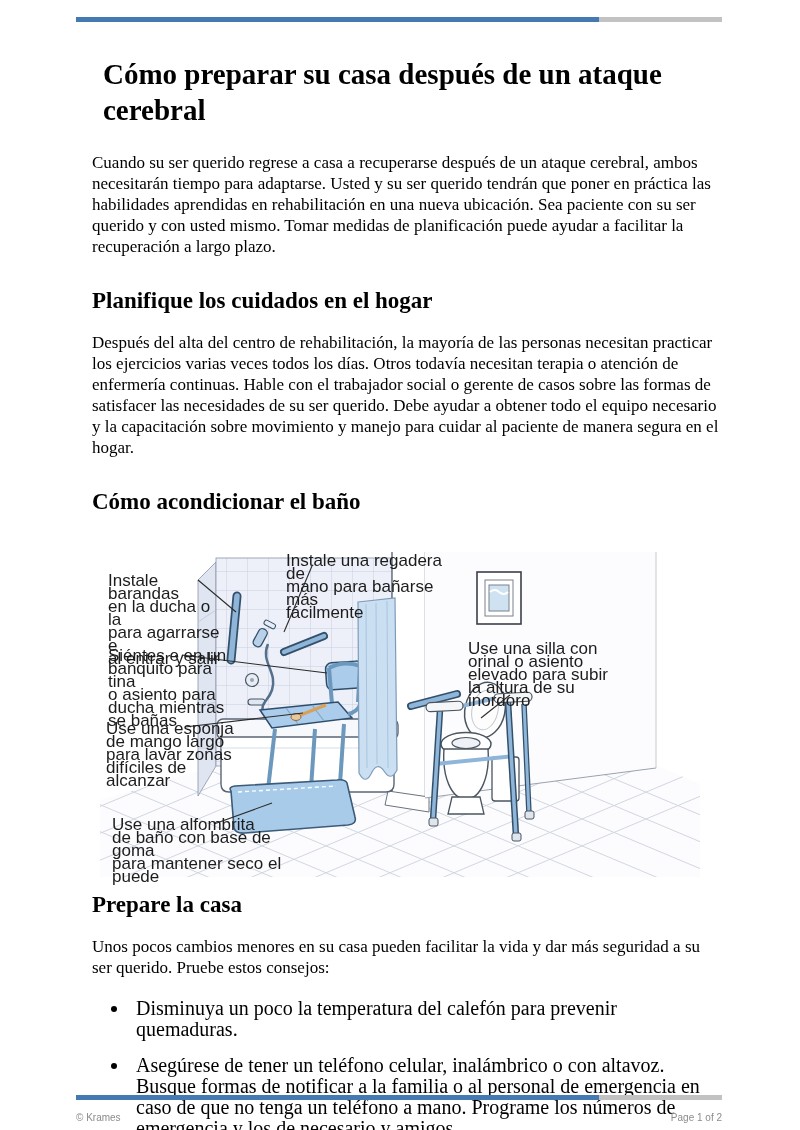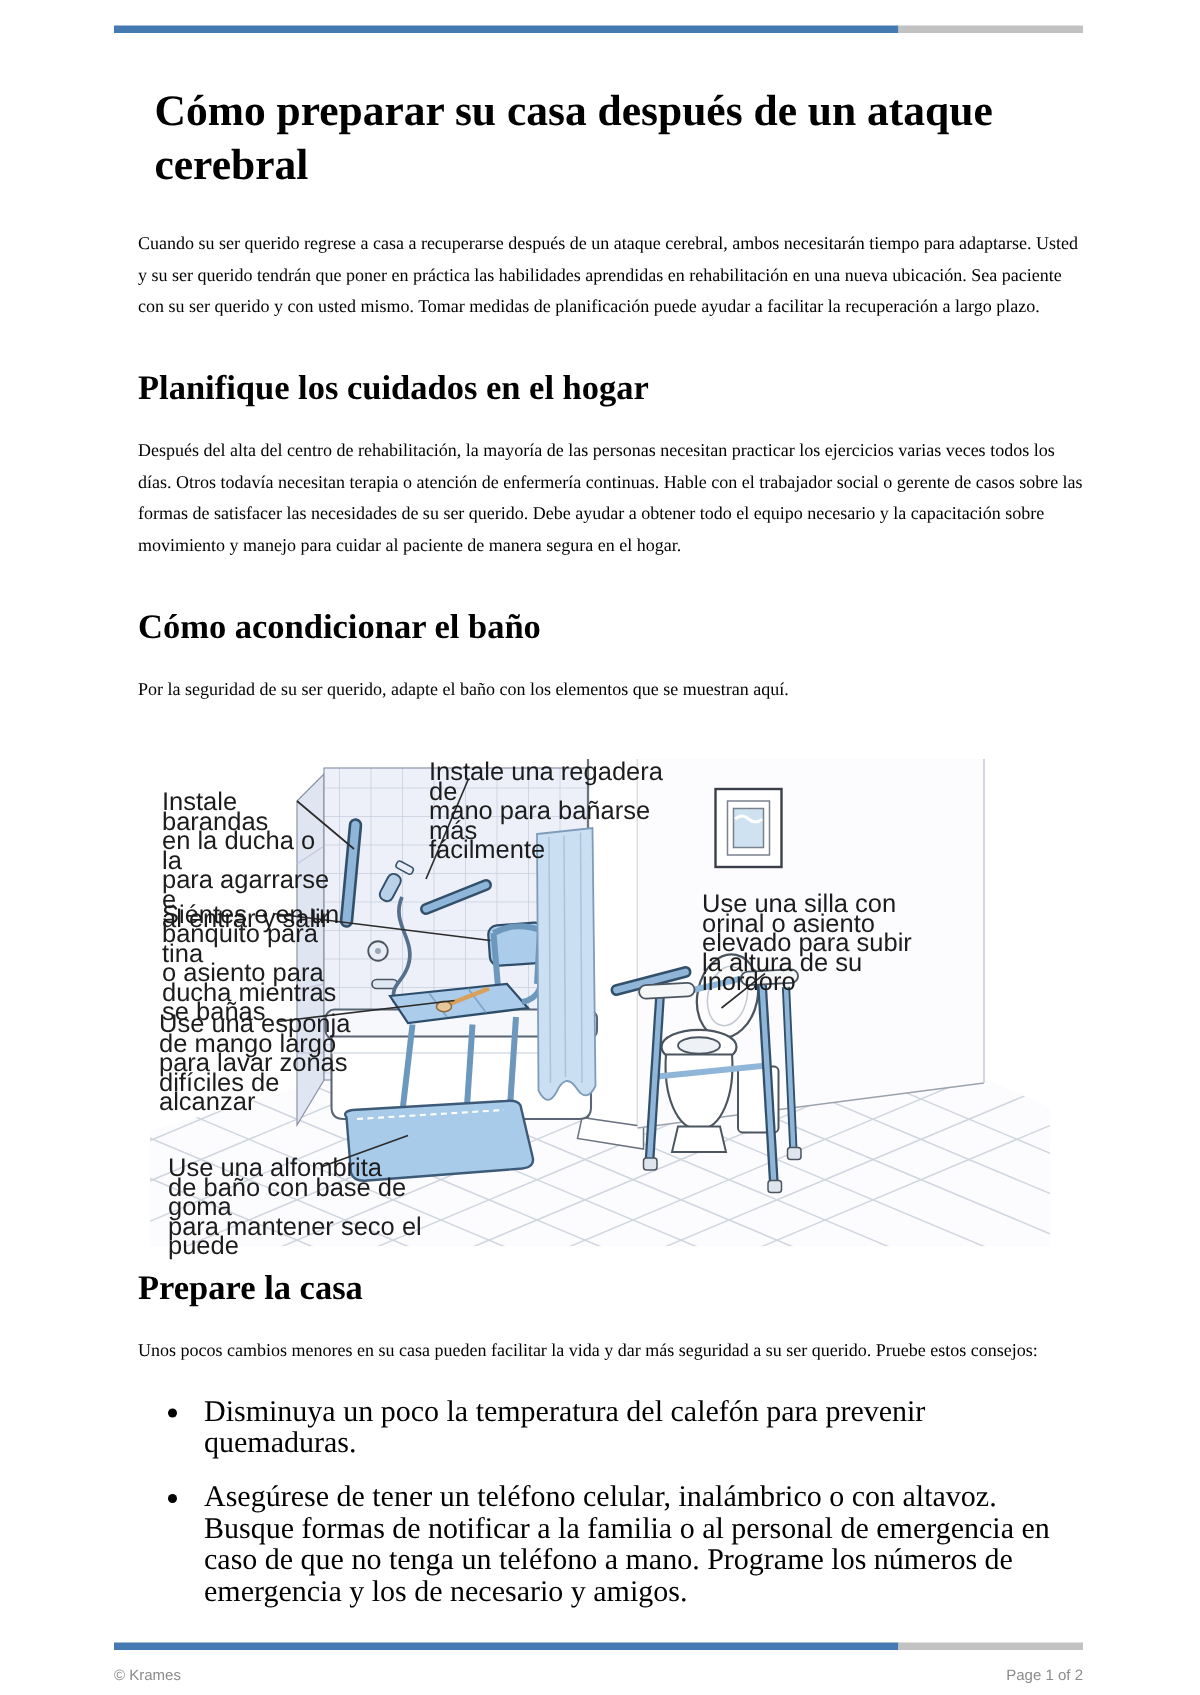--- a/index.html
+++ b/index.html
@@ -14,21 +14,21 @@
   .rule{display:flex;height:5px;}
   .rule .seg-blue{flex:0 0 81%;background:#4579B2;}
   .rule .seg-gray{flex:1;background:#C2C2C2;}
   .rule-top{margin:17px 78px 0 76px;}
   .content{margin:16px 78px 0 92px;}
   h1{
     font-size:29px;line-height:36px;font-weight:bold;
     margin:34px 0 0 11px;max-width:560px;
   }
   h2{font-size:23px;line-height:28px;font-weight:bold;margin:30px 0 0 0;}
-  p{font-size:12px;line-height:21px;margin:17px 0 0 0;max-width:632px;}
+  p{font-size:17px;line-height:21px;margin:17px 0 0 0;max-width:632px;}
   p.intro{margin-top:24px;}
   ul{margin:20px 0 0 38px;padding:0;max-width:590px;}
   li{font-size:20px;line-height:21px;margin:0;padding-left:6px;}
   li + li{margin-top:15px;}
   .figure{
     position:relative;width:600px;height:325px;
     margin:36px 0 0 8px;
   }
   .figure svg{position:absolute;left:0;top:0;}
   .fig-label{
@@ -58,21 +58,20 @@
 
   <div class="content">
     <h1>Cómo preparar su casa después de un ataque cerebral</h1>
 
     <p class="intro">Cuando su ser querido regrese a casa a recuperarse después de un ataque cerebral, ambos necesitarán tiempo para adaptarse. Usted y su ser querido tendrán que poner en práctica las habilidades aprendidas en rehabilitación en una nueva ubicación. Sea paciente con su ser querido y con usted mismo. Tomar medidas de planificación puede ayudar a facilitar la recuperación a largo plazo.</p>
 
     <h2>Planifique los cuidados en el hogar</h2>
     <p>Después del alta del centro de rehabilitación, la mayoría de las personas necesitan practicar los ejercicios varias veces todos los días. Otros todavía necesitan terapia o atención de enfermería continuas. Hable con el trabajador social o gerente de casos sobre las formas de satisfacer las necesidades de su ser querido. Debe ayudar a obtener todo el equipo necesario y la capacitación sobre movimiento y manejo para cuidar al paciente de manera segura en el hogar.</p>
 
     <h2>Cómo acondicionar el baño</h2>
-    <p>Por la seguridad de su ser querido, adapte el baño con los elementos que se muestran aquí.</p>
 
     <div class="figure">
       <svg width="600" height="325" viewBox="0 0 600 325" xmlns="http://www.w3.org/2000/svg">
         <defs>
           <pattern id="tiles" width="21" height="19" patternUnits="userSpaceOnUse">
             <rect width="21" height="19" fill="#edf0f8"></rect>
             <path d="M0 0H21 M0 0V19" stroke="#c8cede" stroke-width="1" fill="none"></path>
           </pattern>
           <clipPath id="floorClip">
             <polygon points="0,248 116,214 292,240 300,252 325,252 340,228 558,214 600,232 600,325 0,325"></polygon>

